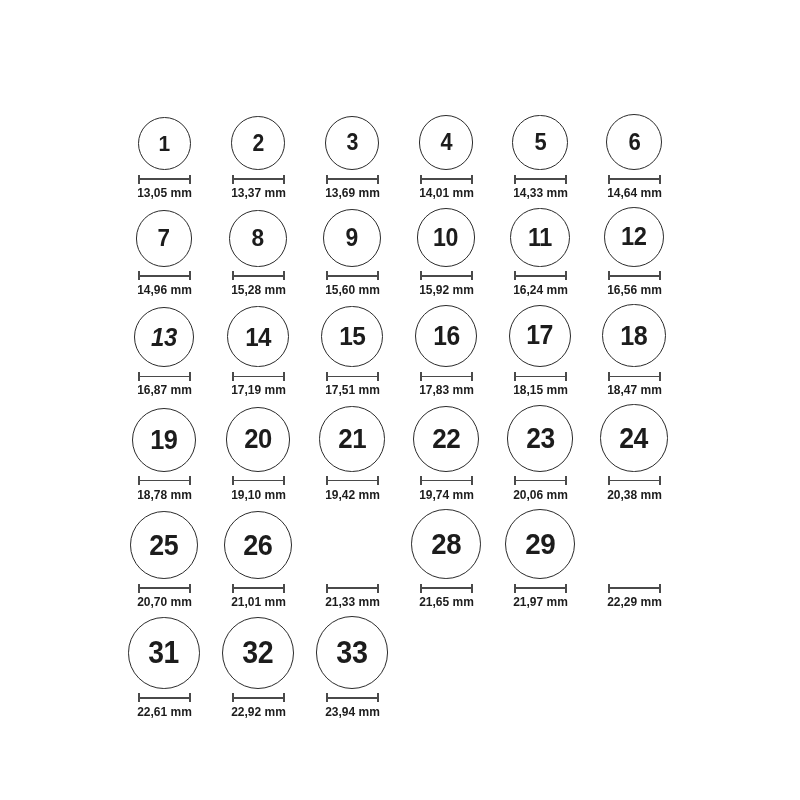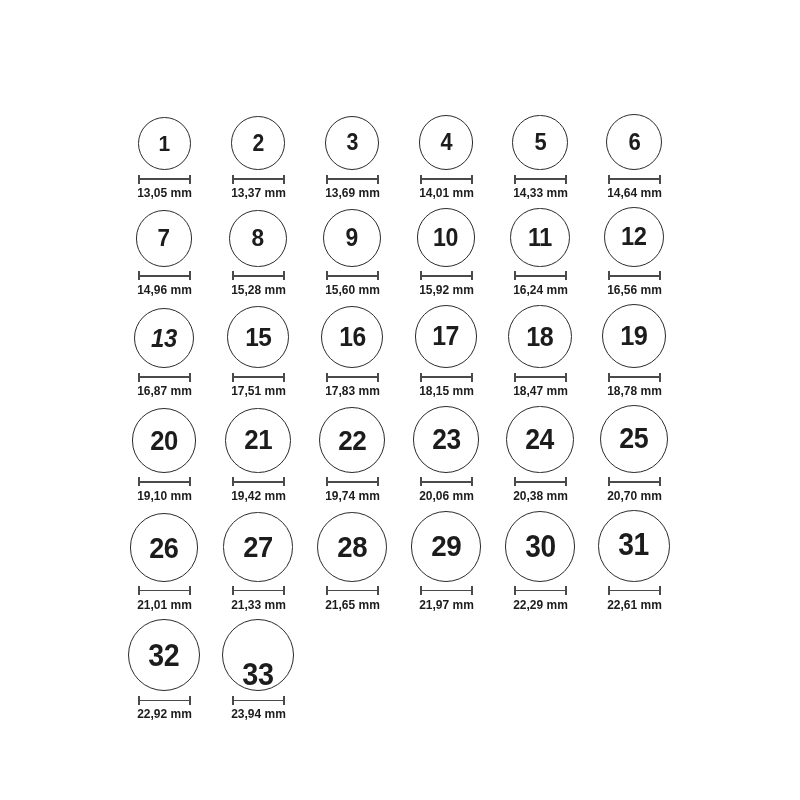--- a/index.html
+++ b/index.html
@@ -216,20 +216,31 @@
       <span class="ring-size-number" style="font-size: 25.9892px;">13</span>
     </div>
     <div class="measure">
       <span class="tick"></span>
       <span class="hline"></span>
       <span class="tick"></span>
     </div>
     <div class="diameter-label">16,87 mm</div>
   </div>
       <div class="ring-item">
+    <div class="ring-circle" style="width: 61.06px; height: 61.06px;">
+      <span class="ring-size-number" style="font-size: 26.2558px;">14</span>
+    </div>
+    <div class="measure">
+      <span class="tick"></span>
+      <span class="hline"></span>
+      <span class="tick"></span>
+    </div>
+    <div class="diameter-label">17,19 mm</div>
+  </div>
+      <div class="ring-item">
     <div class="ring-circle" style="width: 61.68px; height: 61.68px;">
       <span class="ring-size-number" style="font-size: 26.5224px;">15</span>
     </div>
     <div class="measure">
       <span class="tick"></span>
       <span class="hline"></span>
       <span class="tick"></span>
     </div>
     <div class="diameter-label">17,51 mm</div>
   </div>
@@ -348,23 +359,20 @@
       <span class="ring-size-number" style="font-size: 29.455px;">26</span>
     </div>
     <div class="measure">
       <span class="tick"></span>
       <span class="hline"></span>
       <span class="tick"></span>
     </div>
     <div class="diameter-label">21,01 mm</div>
   </div>
       <div class="ring-item">
-    <div class="ring-circle" style="width: 69.12px; height: 69.12px;">
-      <span class="ring-size-number" style="font-size: 29.7216px;">27</span>
-    </div>
     <div class="measure">
       <span class="tick"></span>
       <span class="hline"></span>
       <span class="tick"></span>
     </div>
     <div class="diameter-label">21,33 mm</div>
   </div>
       <div class="ring-item">
     <div class="ring-circle" style="width: 69.74px; height: 69.74px;">
       <span class="ring-size-number" style="font-size: 29.9882px;">28</span>
@@ -381,23 +389,20 @@
       <span class="ring-size-number" style="font-size: 30.2548px;">29</span>
     </div>
     <div class="measure">
       <span class="tick"></span>
       <span class="hline"></span>
       <span class="tick"></span>
     </div>
     <div class="diameter-label">21,97 mm</div>
   </div>
       <div class="ring-item">
-    <div class="ring-circle" style="width: 70.98px; height: 70.98px;">
-      <span class="ring-size-number" style="font-size: 30.5214px;">30</span>
-    </div>
     <div class="measure">
       <span class="tick"></span>
       <span class="hline"></span>
       <span class="tick"></span>
     </div>
     <div class="diameter-label">22,29 mm</div>
   </div>
       <div class="ring-item">
     <div class="ring-circle" style="width: 71.6px; height: 71.6px;">
       <span class="ring-size-number" style="font-size: 30.788px;">31</span>
@@ -414,21 +419,21 @@
       <span class="ring-size-number" style="font-size: 31.0546px;">32</span>
     </div>
     <div class="measure">
       <span class="tick"></span>
       <span class="hline"></span>
       <span class="tick"></span>
     </div>
     <div class="diameter-label">22,92 mm</div>
   </div>
       <div class="ring-item">
-    <div class="ring-circle" style="width: 72.84px; height: 72.84px; align-items: flex-end;">
+    <div class="ring-circle" style="width: 72.84px; height: 72.84px;">
       <span class="ring-size-number" style="font-size: 31.3212px;">33</span>
     </div>
     <div class="measure">
       <span class="tick"></span>
       <span class="hline"></span>
       <span class="tick"></span>
     </div>
     <div class="diameter-label">23,94 mm</div>
   </div>
     </div>

